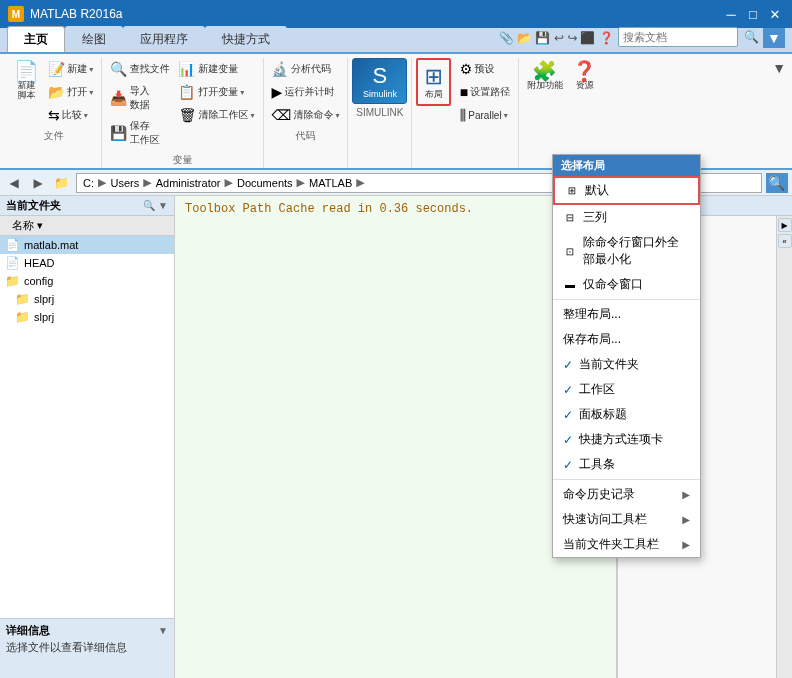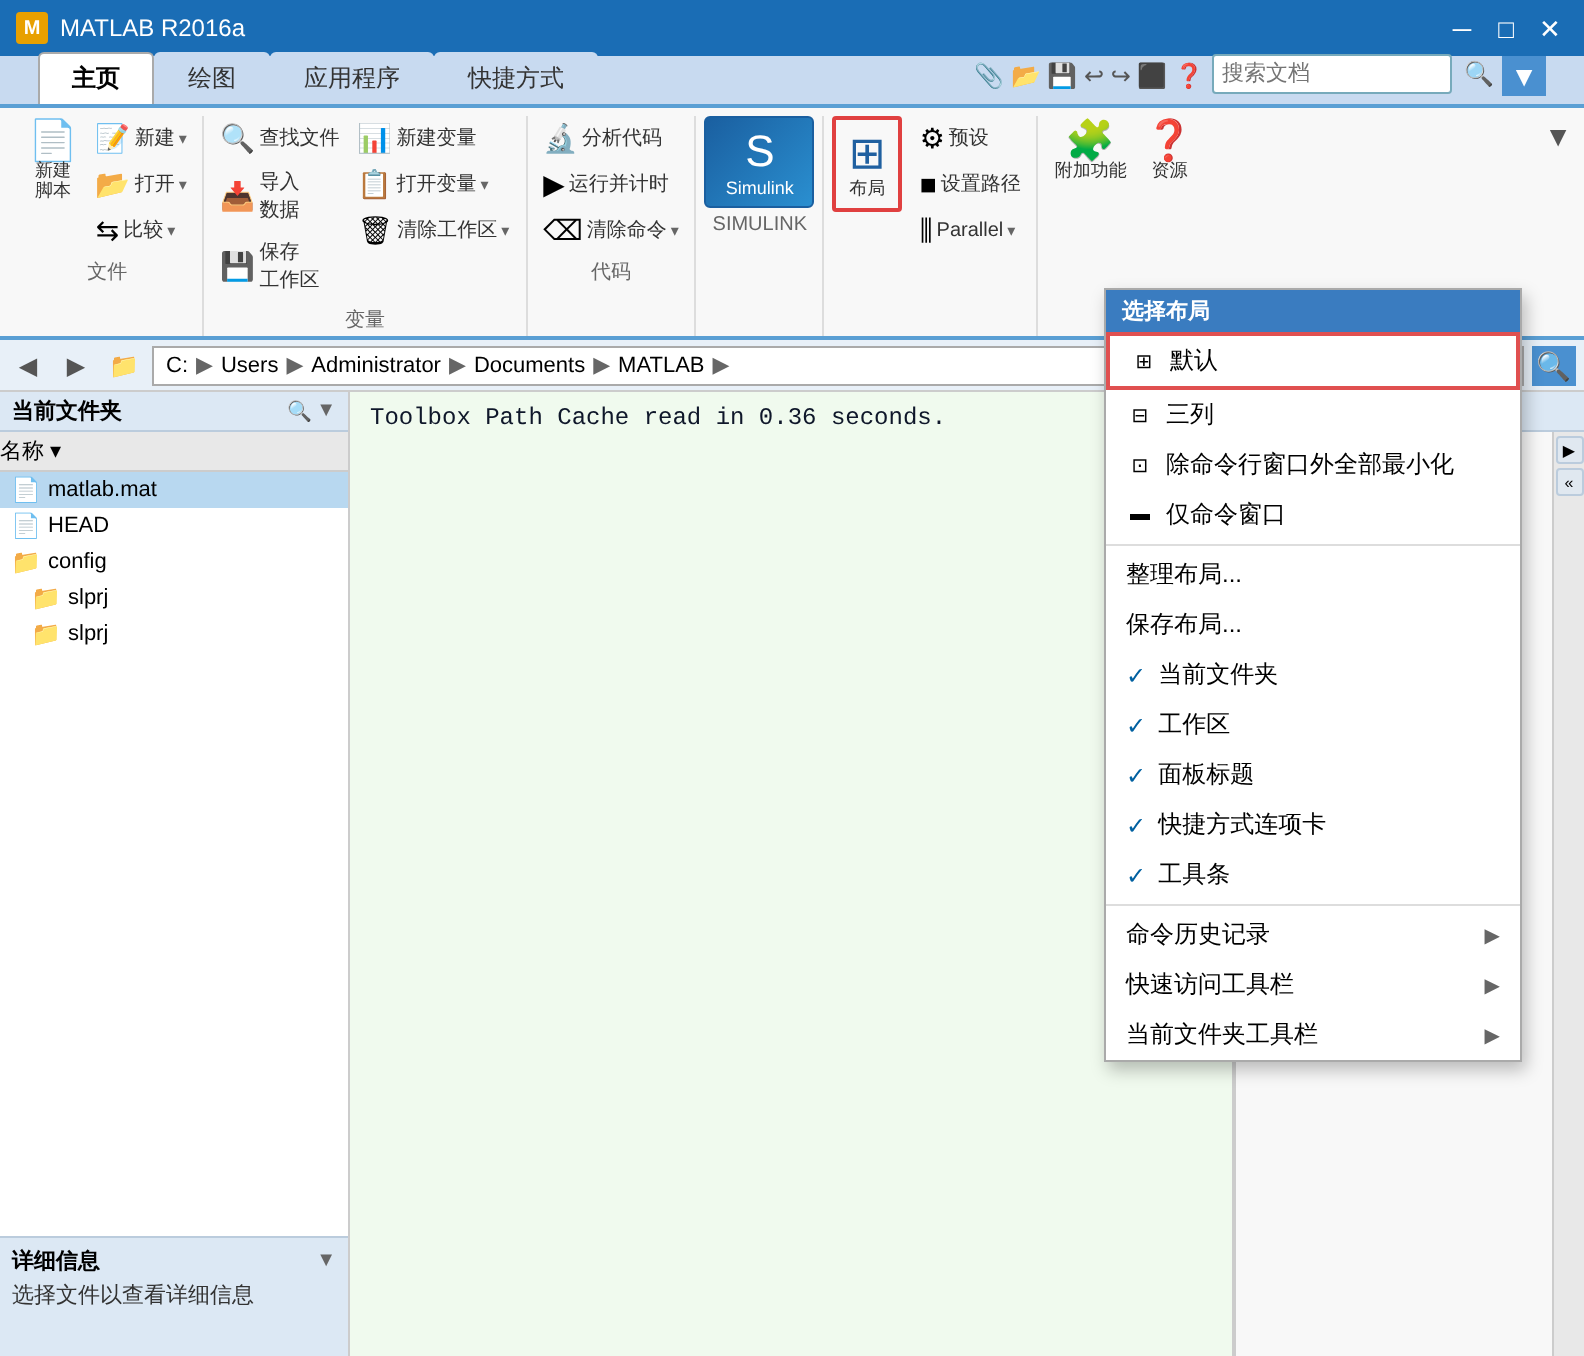--- a/index.html
+++ b/index.html
@@ -20,21 +20,21 @@
     .title-text { font-size: 12px; color: white; }
     .title-controls { display: flex; gap: 4px; }
     .title-btn { width: 18px; height: 16px; background: transparent; border: none; color: white; cursor: pointer; font-size: 13px; display: flex; align-items: center; justify-content: center; }
 
     
     .tab-bar {
       background: #c8daf0;
       height: 26px;
       display: flex;
       align-items: flex-end;
-      padding: 0 19px;
+      padding: 0 7px;
       border-bottom: 2px solid #5a9fd4;
     }
     .tab {
       padding: 4px 16px;
       font-size: 12px;
       cursor: pointer;
       border-radius: 3px 3px 0 0;
       background: #c8daf0;
       color: #333;
       border: 1px solid transparent;
@@ -99,21 +99,21 @@
       border-bottom: 1px solid #bcd;
       display: flex;
       justify-content: space-between;
       align-items: center;
     }
     .panel-header-btn { background: transparent; border: none; cursor: pointer; font-size: 10px; color: #666; }
     .file-list { flex: 1; overflow-y: auto; font-size: 11px; }
     .file-item { padding: 2px 6px; cursor: pointer; display: flex; align-items: center; gap: 4px; }
     .file-item.selected { background: #b8d8f0; }
     .file-icon { width: 14px; height: 14px; display: flex; align-items: center; justify-content: center; font-size: 12px; flex-shrink: 0; }
-    .col-header { background: #e8e8e8; padding: 2px 0; font-size: 11px; border-bottom: 1px solid #ccc; display: flex; align-items: flex-start; }
+    .col-header { background: #e8e8e8; padding: 2px 12px; font-size: 11px; border-bottom: 1px solid #ccc; display: flex; align-items: flex-start; }
     .details-panel {
       background: #dce8f4;
       padding: 4px 6px;
       font-size: 11px;
       border-top: 1px solid #bcd;
       height: 80px;
       overflow: hidden;
     }
     .details-panel-header { font-weight: bold; display: flex; justify-content: space-between; align-items: center; margin-bottom: 2px; }
     .details-content { font-size: 11px; color: #333; }
@@ -156,23 +156,23 @@
       font-weight: bold;
       border-bottom: 1px solid #bcd;
     }
     .right-panel-content { flex: 1; overflow: hidden; position: relative; }
     .right-panel-item { padding: 2px 8px; font-size: 11px; cursor: pointer; }
     .scroll-btn { background: #e0e8f0; border: 1px solid #bcd; cursor: pointer; font-size: 10px; padding: 2px; display: flex; align-items: center; justify-content: center; border-radius: 2px; }
 
     
     .dropdown-overlay {
       position: absolute;
-      top: 144px;
+      top: 154px;
       left: 552px;
-      width: 209px;
+      width: 149px;
       background: white;
       border: 1px solid #aaa;
       box-shadow: 2px 4px 8px rgba(0,0,0,0.25);
       z-index: 100;
       font-size: 12px;
     }
     .dropdown-section-title {
       background: #3a7cc0;
       color: white;
       padding: 3px 8px;
@@ -466,21 +466,21 @@
       <div class="details-panel-header">
         <span>详细信息</span>
         <button class="panel-header-btn">▼</button>
       </div>
       <div class="details-content">选择文件以查看详细信息</div>
     </div>
   </div>
 
   <div class="cmd-area">
     <div class="cmd-content">
-      <div style="color:#0f172a;">Toolbox Path Cache read in 0.36 seconds.</div>
+      <div style="color:#a16207;">Toolbox Path Cache read in 0.36 seconds.</div>
     </div>
 
   </div>
 
   <div class="right-panel">
     <div class="right-panel-header">
       <span>值</span>
     </div>
     <div class="right-panel-content">
 

